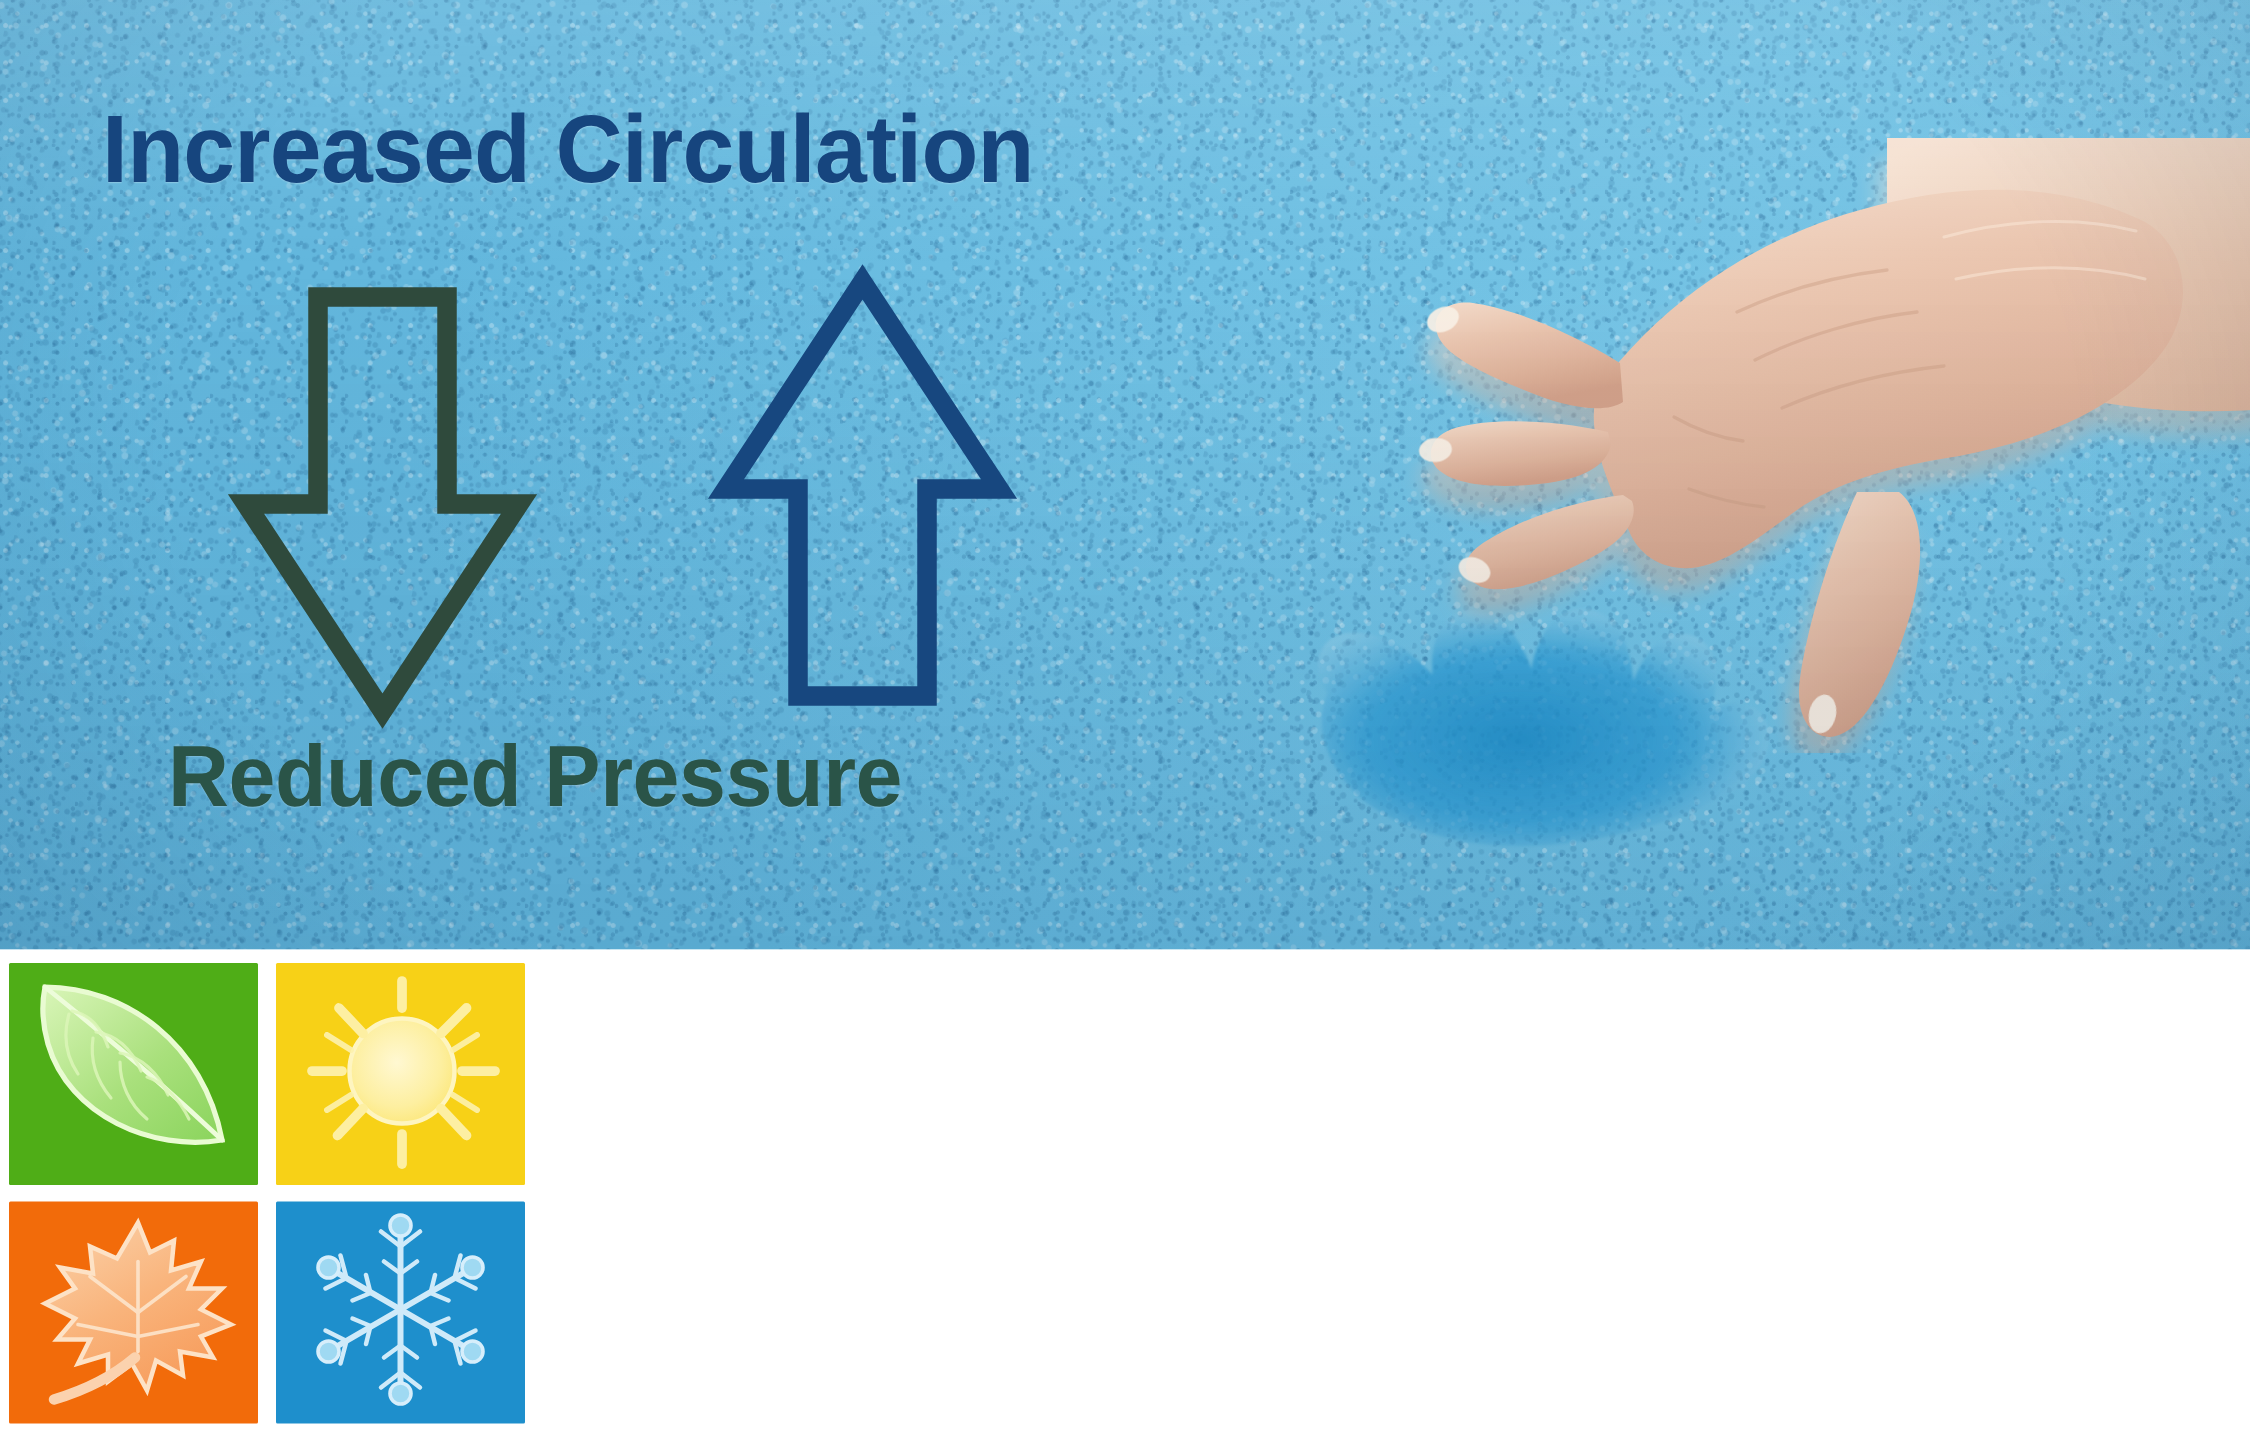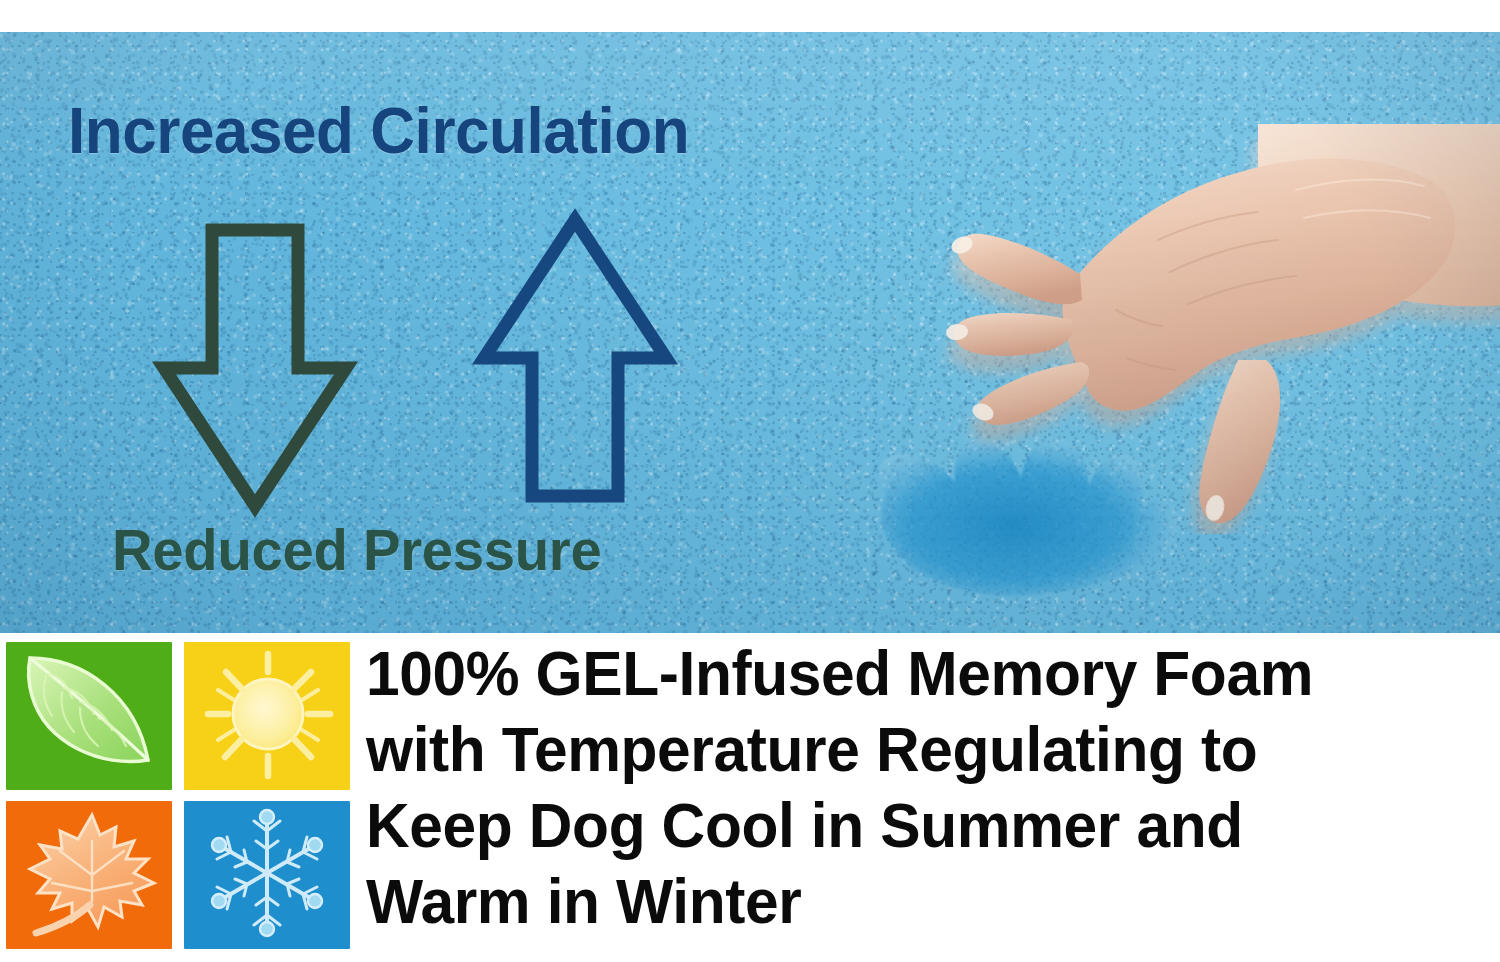--- a/index.html
+++ b/index.html
@@ -24,21 +24,20 @@
   .photo-panel {
     position: absolute;
     left: 0;
     top: 0;
     width: 1500px;
     height: 633px;
     overflow: hidden;
     background:
       radial-gradient(ellipse 900px 520px at 78% 44%, #79c6e6 0%, #6fc0e3 45%, #63b7dd 100%),
       linear-gradient(110deg, #5fb6de 0%, #7cc8e8 22%, #8ed3ec 48%, #7ec9e7 72%, #66badf 100%);
-    margin-top: 32px;
   }
 
   
   .foam-texture {
     position: absolute;
     inset: -40px;
     opacity: .55;
     background-image:
       radial-gradient(circle at 12% 18%, rgba(30,92,140,.55) 0 1.1px, transparent 1.6px),
       radial-gradient(circle at 37% 8%,  rgba(30,92,140,.45) 0 1.3px, transparent 1.8px),
@@ -410,20 +409,14 @@
             <circle cx="83" cy="128" r="7"></circle>
             <circle cx="35" cy="44" r="7"></circle>
             <circle cx="131" cy="100" r="7"></circle>
             <circle cx="131" cy="44" r="7"></circle>
             <circle cx="35" cy="100" r="7"></circle>
           </g>
         </svg>
       </div>
     </div>
 
-    <div class="copy">
-      <div class="copy-line">100% GEL-Infused Memory Foam</div>
-      <div class="copy-line">with Temperature Regulating to</div>
-      <div class="copy-line">Keep Dog Cool in Summer and</div>
-      <div class="copy-line">Warm in Winter</div>
-    </div>
   </div>
 </div>
 
 </body></html>

